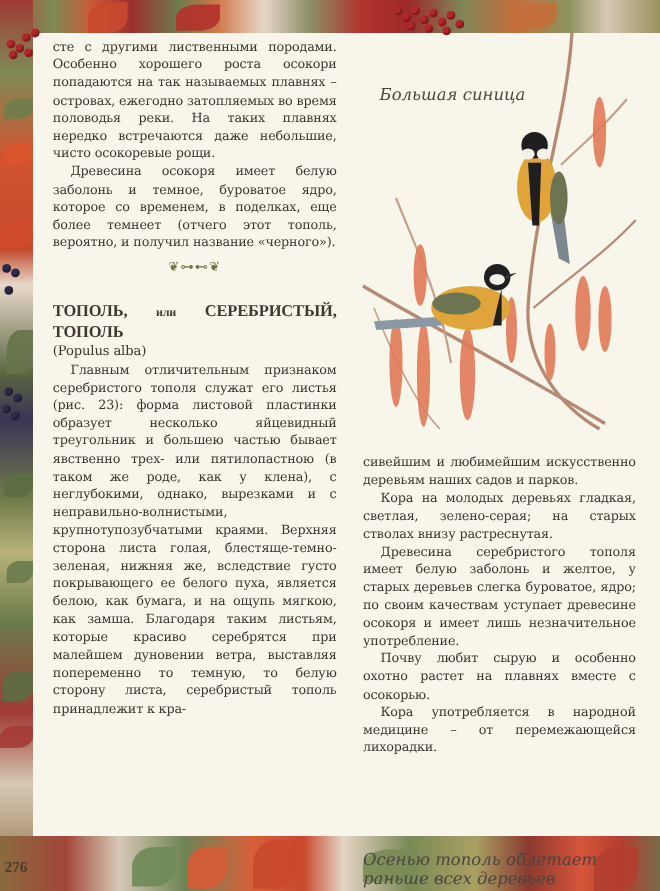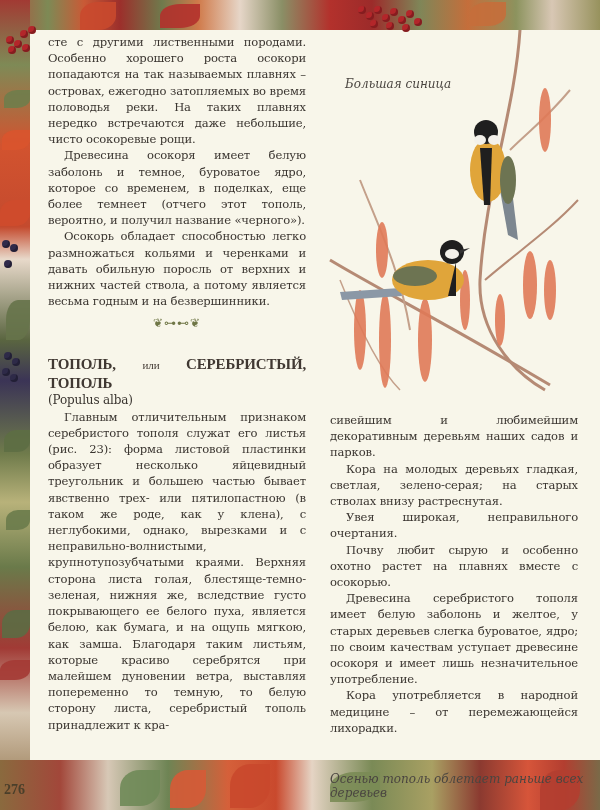--- a/index.html
+++ b/index.html
@@ -15,23 +15,23 @@
   .content { position:absolute; left:30px; top:30px; width:570px; height:730px; background:#f8f6ea; }
   .leaf { position:absolute; border-radius:50% 0 50% 0; opacity:.9; }
   .berry { position:absolute; width:8px; height:8px; border-radius:50%; background:#b3262a; box-shadow:inset -2px -2px 0 rgba(0,0,0,.25); }
 
   .col-left { position:absolute; left:48px; top:34px; width:258px; font-size:11.6px; line-height:16.2px; letter-spacing:-0.15px; text-align:justify; }
   .col-right { position:absolute; left:330px; top:412px; width:248px; font-size:11.6px; line-height:16.2px; letter-spacing:-0.15px; text-align:justify; }
   .col-left p, .col-right p { margin:0; text-indent:16px; }
   .col-left p.noindent, .col-right p.noindent { text-indent:0; }
   .ornament { text-align:center; height:22px; margin:6px 0 8px 0; color:#6f7646; font-size:12px; letter-spacing:1px; }
   .section-heading { margin:18px 0 0 0; font-family:"Liberation Serif", serif; font-weight:bold; font-size:15px; line-height:18px; color:#403832; }
-  .section-heading .small { font-size:11px; font-weight:normal; }
+  .section-heading .small { font-size:11px; font-weight:bold; }
   .latin { margin:0; font-size:12px; }
-  .caption { position:absolute; font-style:italic; font-family:"DejaVu Serif", serif; font-size:12px; color:#4a4540; }
+  .caption { position:absolute; font-style:italic; font-family:"DejaVu Serif", serif; font-size:15px; color:#4a4540; }
   .page-number { position:absolute; left:4px; top:782px; font-size:14px; color:#4a3f2a; font-weight:bold; font-family:"Liberation Serif", serif; }
 
   .illustration { position:absolute; left:320px; top:30px; width:275px; height:380px; }
 </style>
 </head>
 <body>
 
 <div class="page">
   <div class="border-top"></div>
   <div class="border-left"></div>
@@ -125,34 +125,32 @@
         <path d="M136 232 L 128 266 L 136 266 Z" fill="#1f1f1f"></path>
       </g>
     </svg>
   </div>
 
   <div class="caption" style="left:345px;top:77px;">Большая синица</div>
 
   <div class="col-left">
     <p class="noindent">сте с другими лиственными породами. Особенно хорошего роста осокори попадаются на так называемых плавнях – островах, ежегодно затопляемых во время половодья реки. На таких плавнях нередко встречаются даже небольшие, чисто осокоревые рощи.</p>
     <p>Древесина осокоря имеет белую заболонь и темное, буроватое ядро, которое со временем, в поделках, еще более темнеет (отчего этот тополь, вероятно, и получил название «черного»).</p>
-    <p>Осокорь обладает способностью легко размножаться кольями и черенками и давать обильную поросль от верхних и нижних частей ствола, а потому является весьма годным и на безвершинники.</p>
     <div class="ornament">❦⊶⊷❦</div>
     <div class="section-heading">
       <span>ТОПОЛЬ,</span><span class="small"> или </span><span>СЕРЕБРИСТЫЙ, ТОПОЛЬ</span>
     </div>
     <p class="latin noindent">(Populus alba)</p>
     <p>Главным отличительным признаком серебристого тополя служат его листья (рис. 23): форма листовой пластинки образует несколько яйцевидный треугольник и большею частью бывает явственно трех- или пятилопастною (в таком же роде, как у клена), с неглубокими, однако, вырезками и с неправильно-волнистыми, крупнотупозубчатыми краями. Верхняя сторона листа голая, блестяще-темно-зеленая, нижняя же, вследствие густо покрывающего ее белого пуха, является белою, как бумага, и на ощупь мягкою, как замша. Благодаря таким листьям, которые красиво серебрятся при малейшем дуновении ветра, выставляя попеременно то темную, то белую сторону листа, серебристый тополь принадлежит к кра-</p>
   </div>
 
   <div class="col-right">
-    <p class="noindent">сивейшим и любимейшим декоративным деревьям наших садов и парков.</p>
+    <p class="noindent">сивейшим и любимейшим искусственно деревьям наших садов и парков.</p>
     <p>Кора на молодых деревьях гладкая, светлая, зелено-серая; на старых стволах внизу растреснутая.</p>
-    <p>Увея широкая, неправильного очертания.</p>
+    <p>Древесина серебристого тополя имеет белую заболонь и желтое, у старых деревьев слегка буроватое, ядро; по своим качествам уступает древесине осокоря и имеет лишь незначительное употребление.</p>
     <p>Почву любит сырую и особенно охотно растет на плавнях вместе с осокорью.</p>
-    <p>Древесина серебристого тополя имеет белую заболонь и желтое, у старых деревьев слегка буроватое, ядро; по своим качествам уступает древесине осокоря и имеет лишь незначительное употребление.</p>
     <p>Кора употребляется в народной медицине – от перемежающейся лихорадки.</p>
   </div>
 
   <div class="caption" style="left:330px;top:772px;">Осенью тополь облетает раньше всех деревьев</div>
 
   <div class="page-number">276</div>
 </div>
 
 </body></html>

